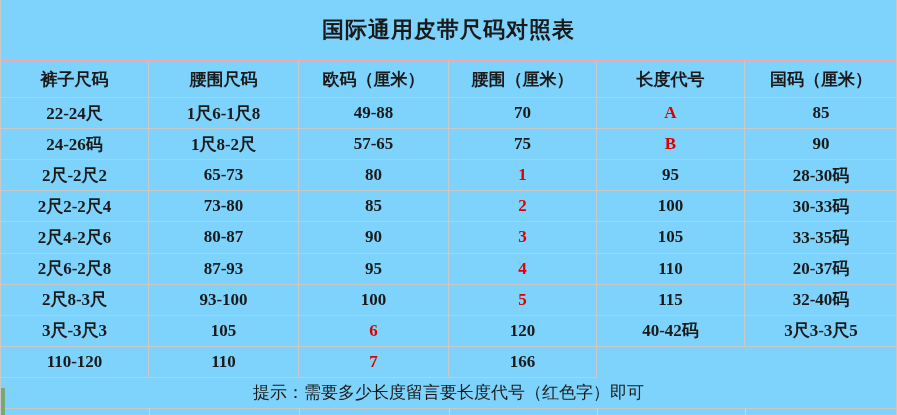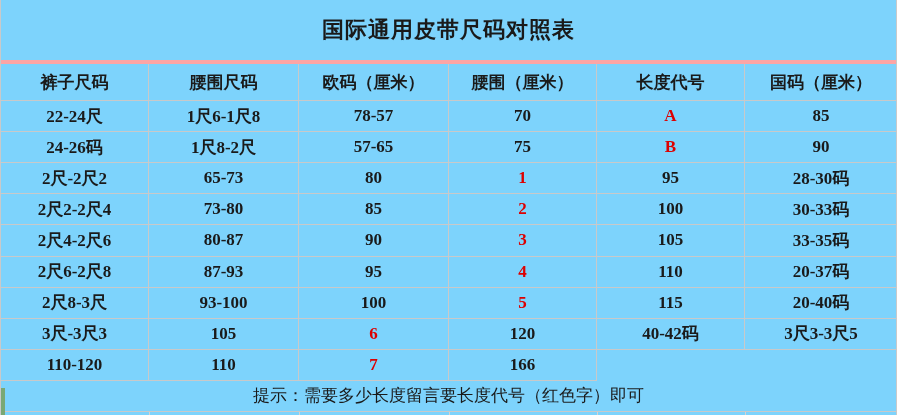--- a/index.html
+++ b/index.html
@@ -22,21 +22,21 @@
     justify-content: center;
     font-family: "Liberation Sans", "DejaVu Sans", sans-serif;
     font-weight: 700;
     font-size: 22px;
     letter-spacing: 1px;
   }
   .grid {
     display: grid;
     grid-template-columns: 148px 150px 150px 148px 148px 152px;
     grid-template-rows: 37px repeat(9, 31.11px);
-    border-top: 4px solid #fca5a5;
+    border-top: 1px solid #fca5a5;
     box-sizing: border-box;
   }
   .cell {
     display: flex;
     align-items: center;
     justify-content: center;
     border-right: 1px solid #c9c9c9;
     border-bottom: 1px solid #c9c9c9;
     box-sizing: border-box;
     font-size: 17px;
@@ -82,21 +82,21 @@
 
   <div class="grid" id="grid">
       <div class="cell">裤子尺码</div>
       <div class="cell">腰围尺码</div>
       <div class="cell">欧码（厘米）</div>
       <div class="cell">腰围（厘米）</div>
       <div class="cell">长度代号</div>
       <div class="cell">国码（厘米）</div>
       <div class="cell">22-24尺</div>
       <div class="cell">1尺6-1尺8</div>
-      <div class="cell">78-57</div>
+      <div class="cell">49-88</div>
       <div class="cell">70</div>
       <div class="cell" style="color: rgb(221, 0, 0);">A</div>
       <div class="cell">85</div>
       <div class="cell">24-26码</div>
       <div class="cell">1尺8-2尺</div>
       <div class="cell">57-65</div>
       <div class="cell">75</div>
       <div class="cell" style="color: rgb(221, 0, 0);">B</div>
       <div class="cell">90</div>
       <div class="cell">2尺-2尺2</div>
@@ -121,21 +121,21 @@
       <div class="cell">87-93</div>
       <div class="cell">95</div>
       <div class="cell" style="color: rgb(221, 0, 0);">4</div>
       <div class="cell">110</div>
       <div class="cell">20-37码</div>
       <div class="cell">2尺8-3尺</div>
       <div class="cell">93-100</div>
       <div class="cell">100</div>
       <div class="cell" style="color: rgb(221, 0, 0);">5</div>
       <div class="cell">115</div>
-      <div class="cell">20-40码</div>
+      <div class="cell">32-40码</div>
       <div class="cell">3尺-3尺3</div>
       <div class="cell">105</div>
       <div class="cell" style="color: rgb(221, 0, 0);">6</div>
       <div class="cell">120</div>
       <div class="cell">40-42码</div>
       <div class="cell">3尺3-3尺5</div>
       <div class="cell">110-120</div>
       <div class="cell">110</div>
       <div class="cell" style="color: rgb(221, 0, 0);">7</div>
       <div class="cell">166</div>

